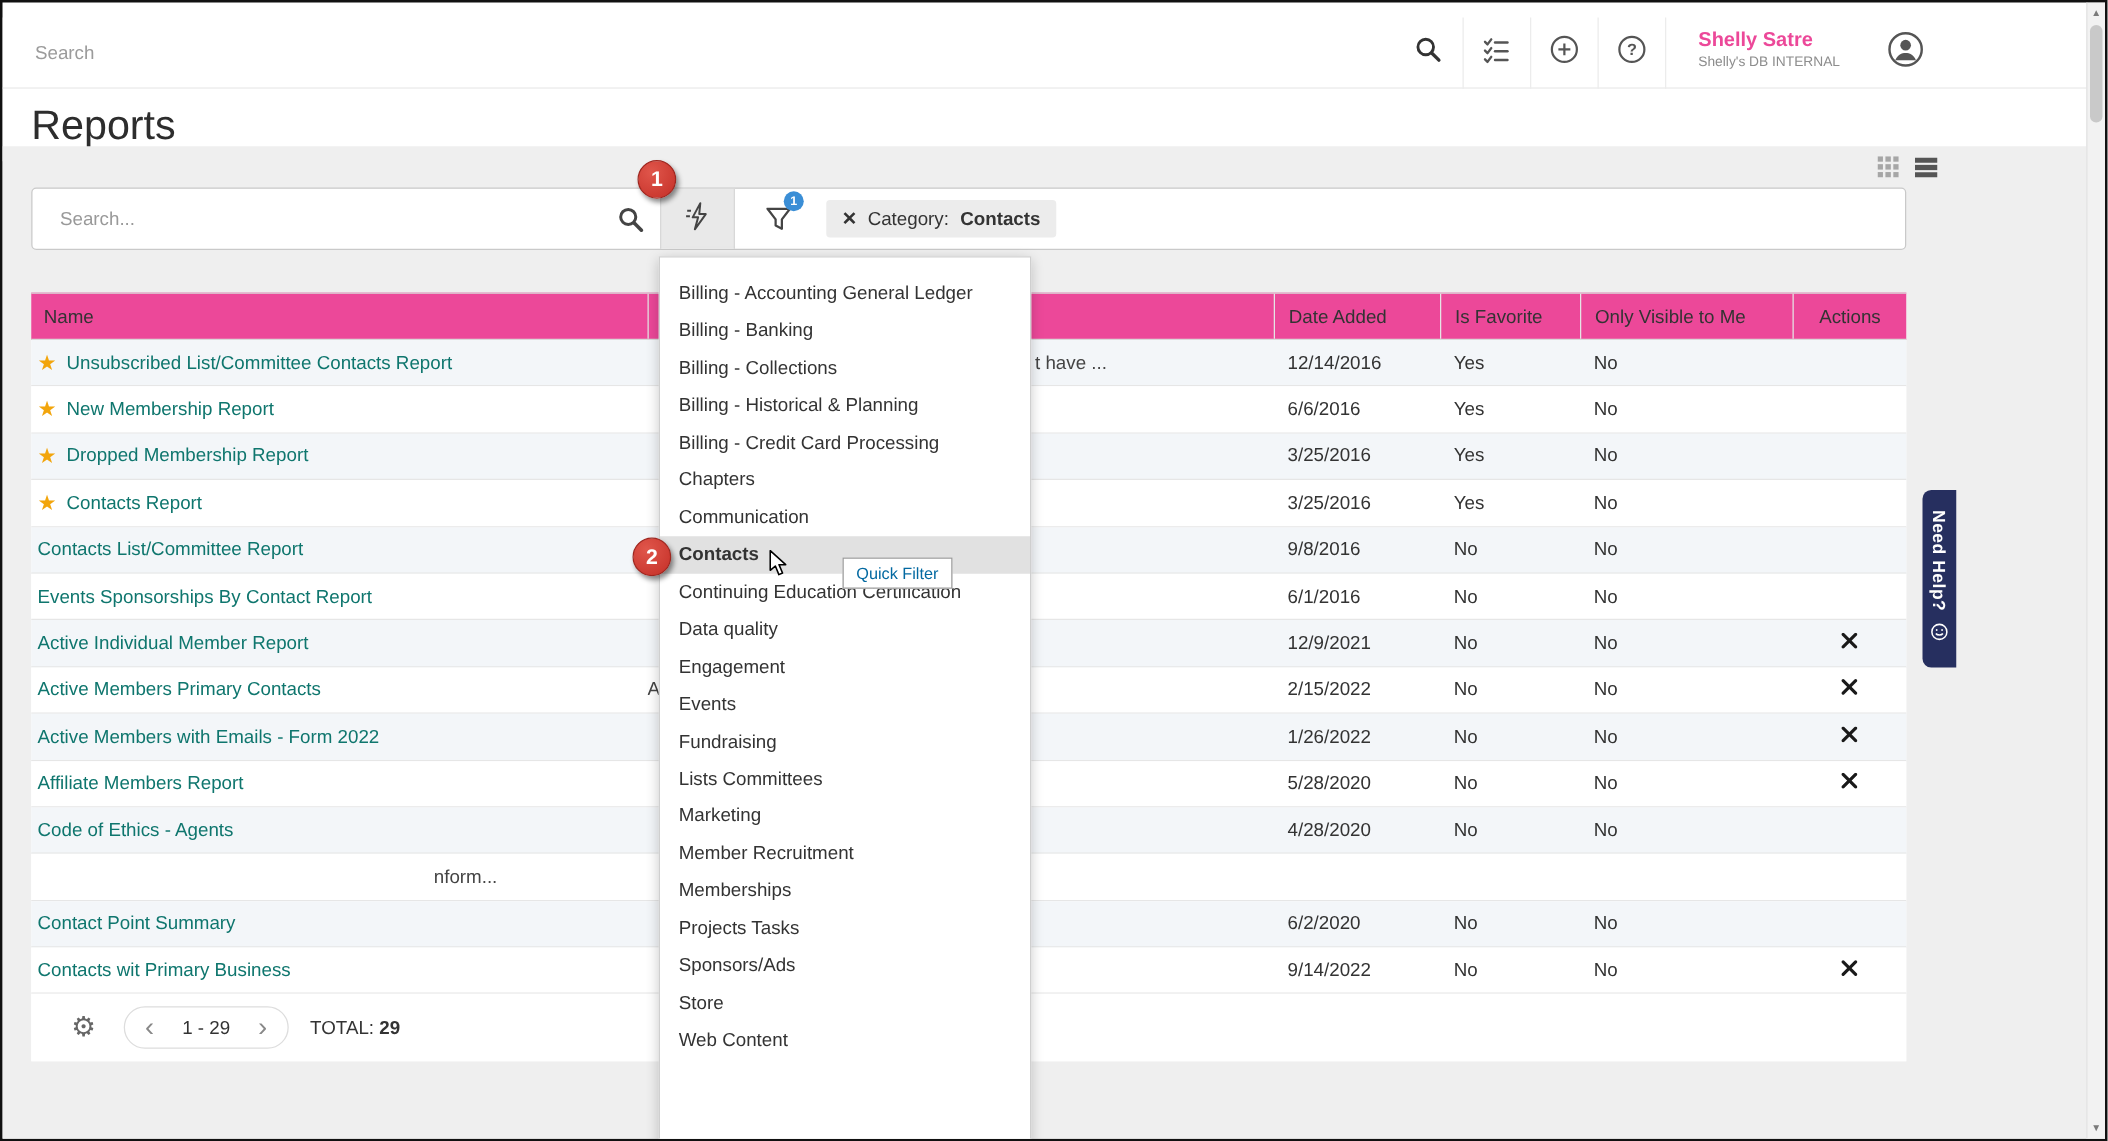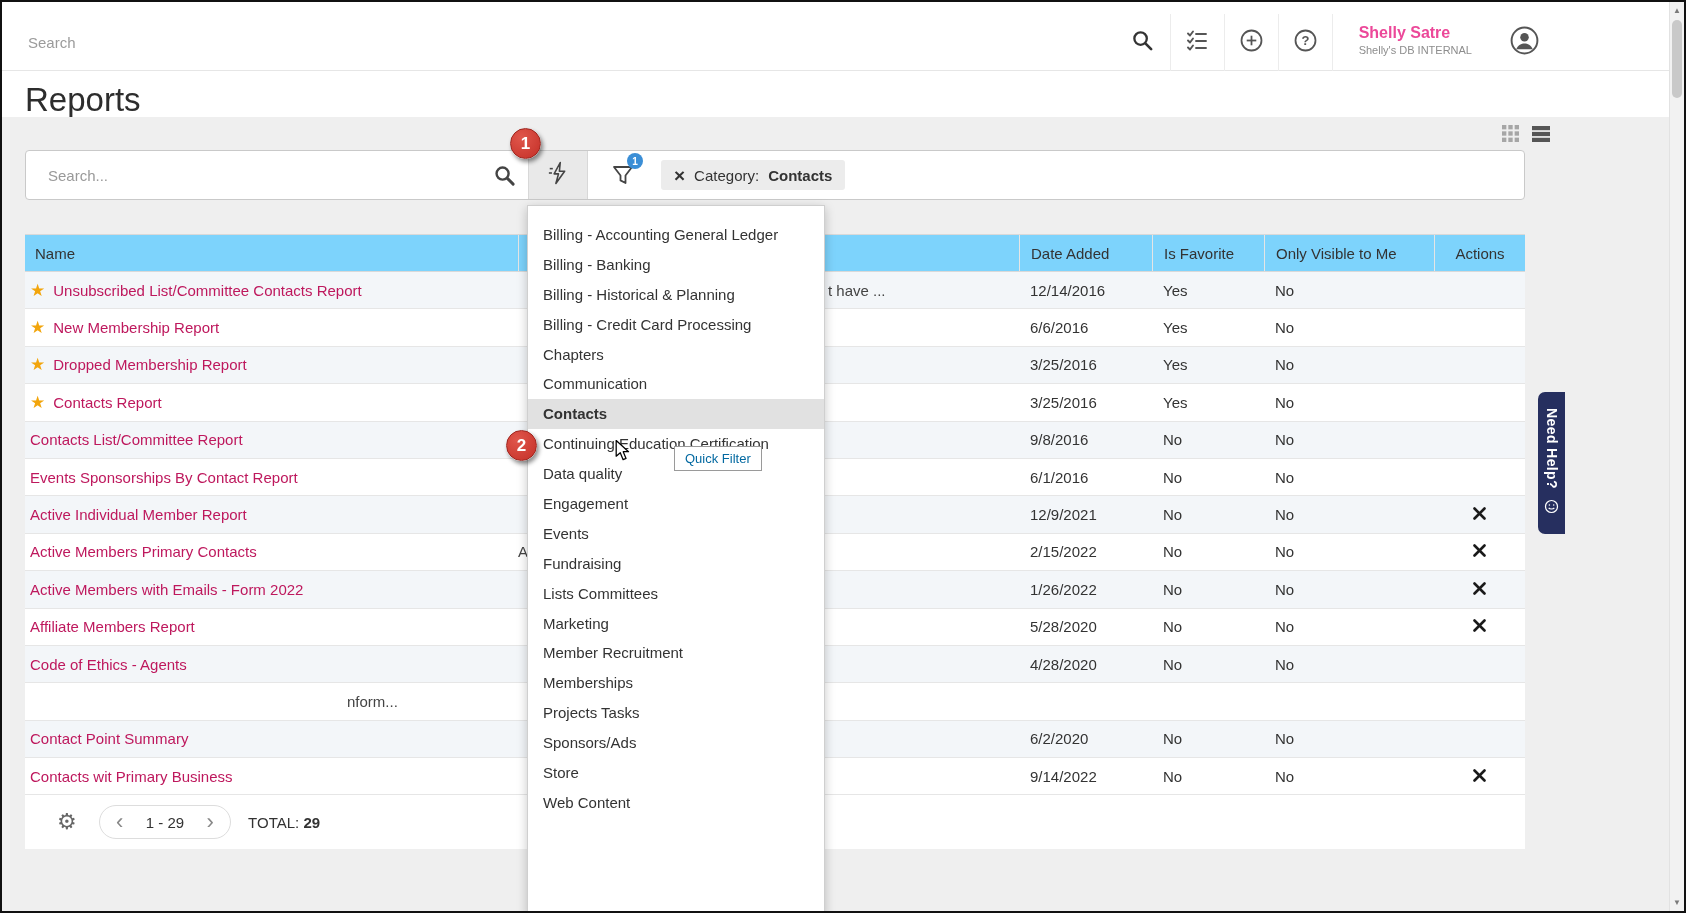--- a/index.html
+++ b/index.html
@@ -42,34 +42,34 @@
   .fb-funnel { margin-left:23px; position:relative; width:24px; height:24px; }
   .badge-blue { position:absolute; top:-10px; right:-8px; min-width:16px; height:16px; border-radius:8px;
     background:#3a8ed6; color:#fff; font-size:10px; font-weight:bold; display:flex; align-items:center; justify-content:center; padding:0 3px; }
   .fb-chip { margin-left:26px; background:#ececec; border-radius:3px; height:30px; display:flex; align-items:center;
     padding:0 13px; gap:9px; font-size:15px; color:#333; }
   .chip-close { font-size:19px; font-weight:bold; color:#333; line-height:1; }
   .chip-value { font-weight:bold; }
 
   
   .table { margin-top:34px; width:1500px; background:#fff; font-size:15px; }
-  .t-header { display:flex; height:38px; align-items:stretch; border-top:1px solid #d9d9d9; border-bottom:1px solid #d9d9d9; color:#333; background:#7dd3fc; }
+  .t-header { display:flex; height:38px; align-items:stretch; border-top:1px solid #d9d9d9; border-bottom:1px solid #d9d9d9; color:#333; background:#ec4899; }
   .h-cell { display:flex; align-items:center; border-left:1px solid #e5e5e5; white-space:nowrap; overflow:hidden; }
   .h-cell.cell-name { border-left:none; padding-left:10px; }
   .t-row { display:flex; height:37.4px; align-items:center; border-bottom:1px solid #e6e6e6; background:#fff; }
   .t-row.odd { background:#f3f6f9; }
   .cell { white-space:nowrap; overflow:hidden; padding-right:8px; }
   .cell-name { width:493px; padding-left:5px; display:flex; align-items:center; }
   .cell-desc { width:501px; color:#444; }
   .cell-date { width:133px; padding-left:11px; }
   .cell-fav  { width:112px; padding-left:11px; }
   .cell-vis  { width:170px; padding-left:11px; }
   .cell-actions { width:91px; display:flex; justify-content:center; padding-right:0; }
   .star { color:#f2a50c; font-size:17px; margin-right:8px; line-height:1; }
-  .report-link { color:#be185d; text-decoration:none; }
+  .report-link { color:#0f766e; text-decoration:none; }
   .t-body .t-row:nth-child(1) .desc-frag { display:inline-block; padding-left:310px; }
   .t-body .t-row:nth-child(12) .desc-frag { display:inline-block; padding-left:322px; }
 
   
   .t-footer { display:flex; align-items:center; height:54px; background:#fff; padding-left:32px; }
   .gear { font-size:22px; color:#666; line-height:1; }
   .pager { margin-left:22px; height:34px; border:1px solid #ddd; border-radius:17px; display:flex; align-items:center; padding:0 6px; background:#fff; }
   .pager-chev { width:28px; text-align:center; font-size:22px; color:#888; line-height:30px; }
   .pager-range { font-size:15px; color:#333; padding:0 12px; }
   .total { margin-left:17px; font-size:15px; color:#333; }
@@ -461,20 +461,21 @@
           <rect y="0" width="18" height="4.2"></rect>
           <rect y="5.9" width="18" height="4.2"></rect>
           <rect y="11.8" width="18" height="4.2"></rect>
         </svg>
     </span>
   </div>
 
   <div class="dropdown">
       <div class="menu-item">Billing - Accounting General Ledger</div>
       <div class="menu-item">Billing - Banking</div>
+      <div class="menu-item">Billing - Collections</div>
       <div class="menu-item">Billing - Historical &amp; Planning</div>
       <div class="menu-item">Billing - Credit Card Processing</div>
       <div class="menu-item">Chapters</div>
       <div class="menu-item">Communication</div>
       <div class="menu-item selected">Contacts</div>
       <div class="menu-item">Continuing Education Certification</div>
       <div class="menu-item">Data quality</div>
       <div class="menu-item">Engagement</div>
       <div class="menu-item">Events</div>
       <div class="menu-item">Fundraising</div>

